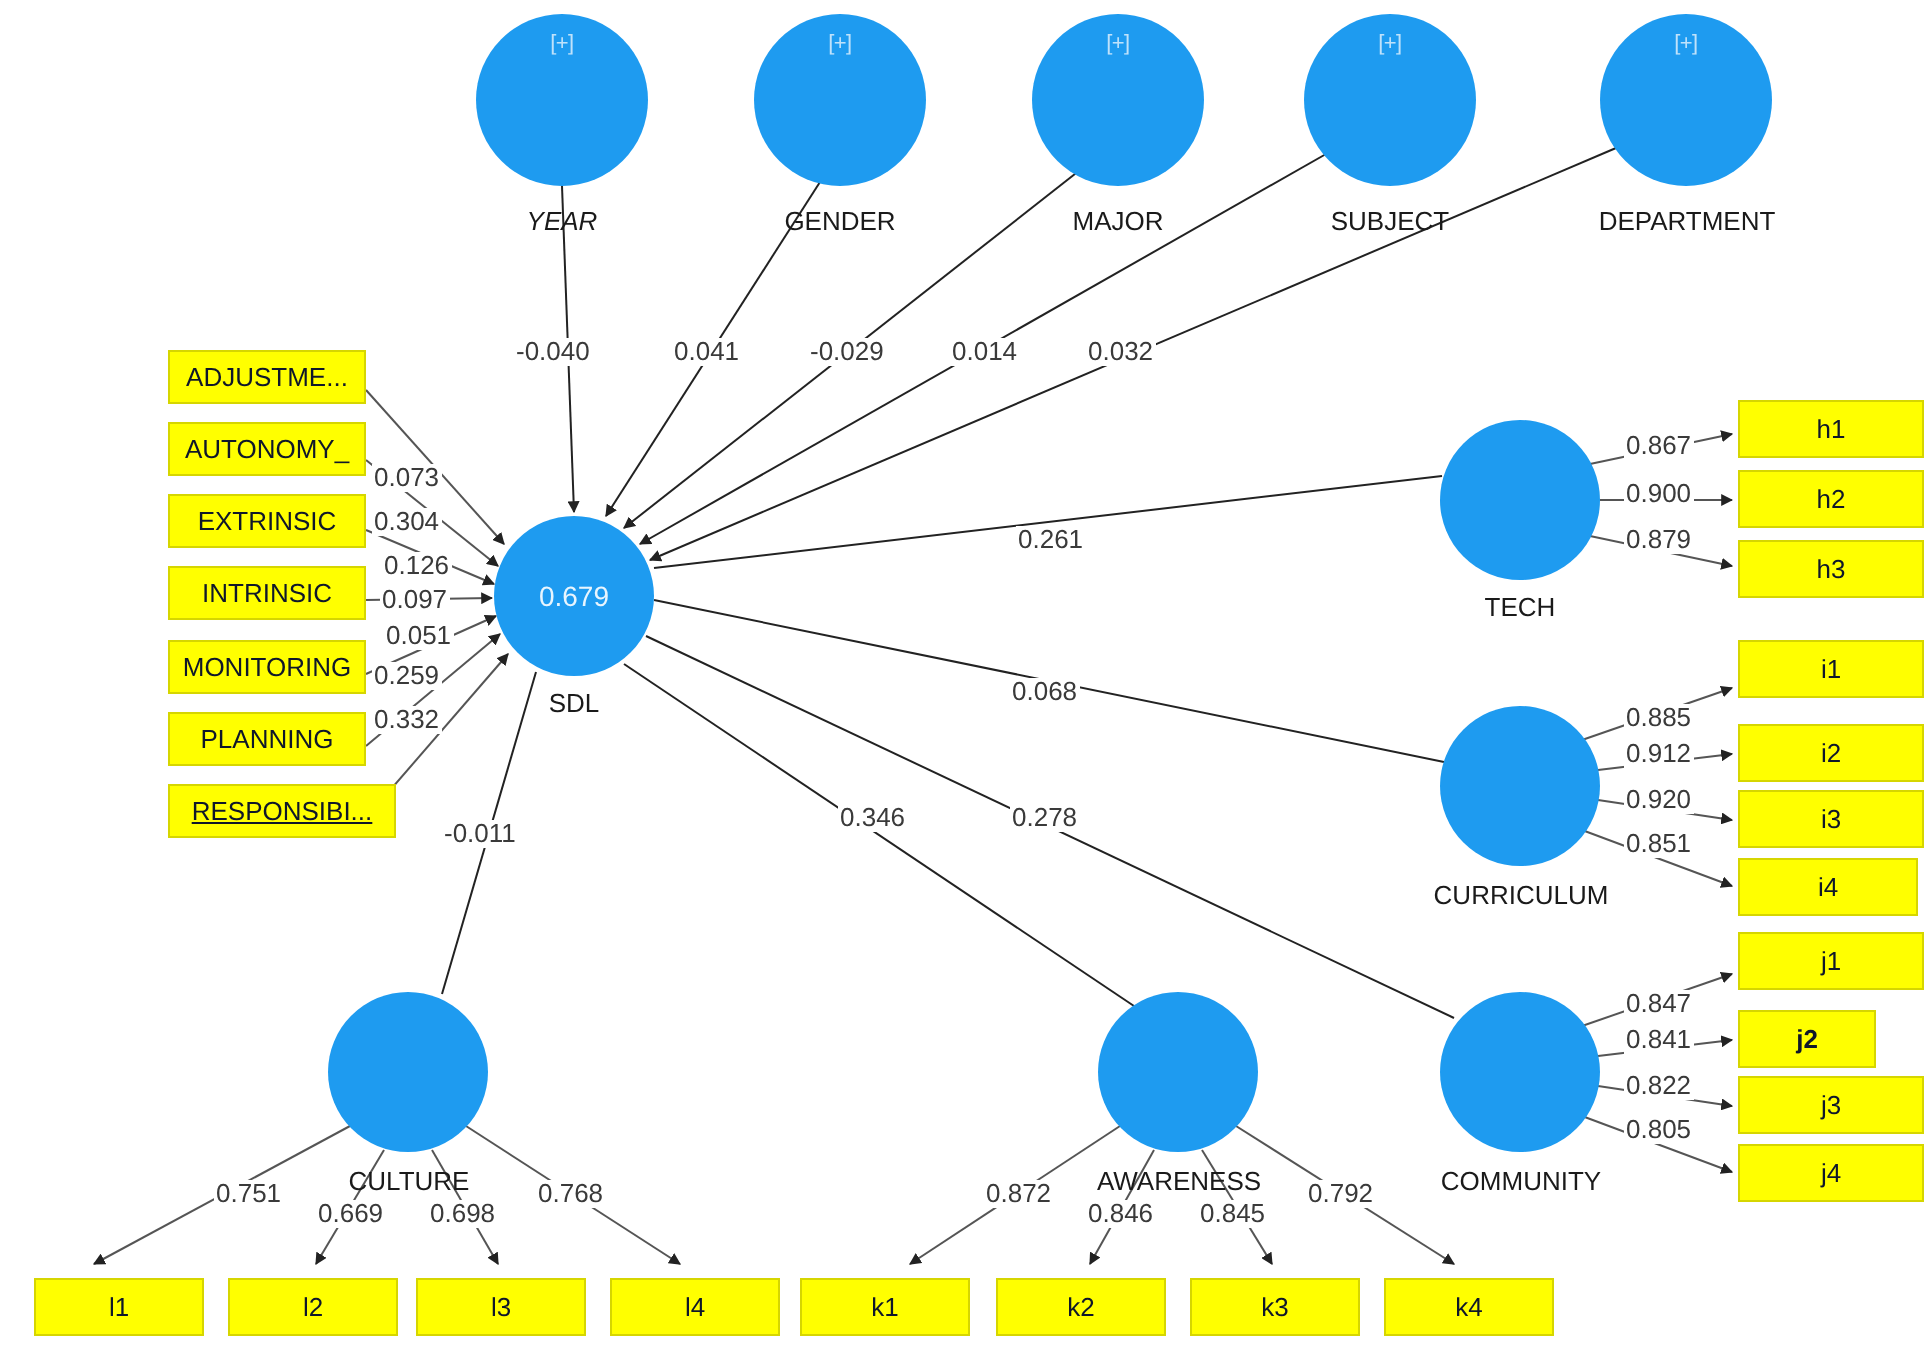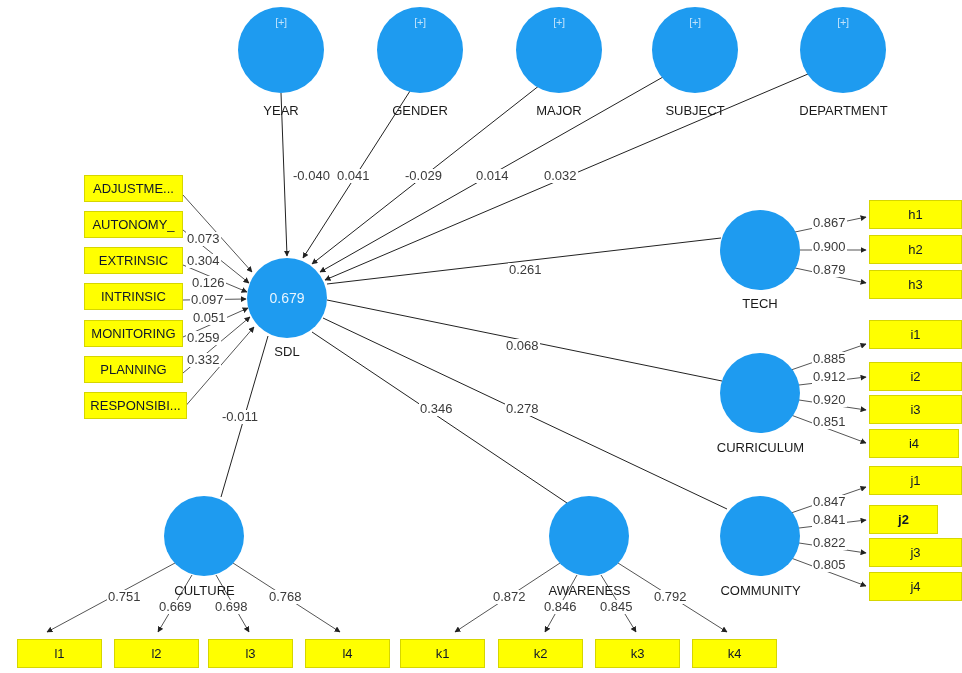--- a/index.html
+++ b/index.html
@@ -165,21 +165,21 @@
       <line class="edge-line" x1="560" y1="563" x2="455" y2="632" marker-end="url(#arrow)"></line>
       <line class="edge-line" x1="577" y1="575" x2="545" y2="632" marker-end="url(#arrow)"></line>
       <line class="edge-line" x1="601" y1="575" x2="636" y2="632" marker-end="url(#arrow)"></line>
       <line class="edge-line" x1="618" y1="563" x2="727" y2="632" marker-end="url(#arrow)"></line>
     </g>
   </svg>
 
   <div class="node-circle" style="left:238px; top:7px; width:86px; height:86px;">
     <span class="plus-tag">[+]</span>
   </div>
-  <div class="node-label" style="left:231px; top:103px; width:100px;">YEAR</div>
+  <div class="node-label" style="left:231px; top:103px; width:100px;font-style:italic;">YEAR</div>
 
   <div class="node-circle" style="left:377px; top:7px; width:86px; height:86px;">
     <span class="plus-tag">[+]</span>
   </div>
   <div class="node-label" style="left:370px; top:103px; width:100px;">GENDER</div>
 
   <div class="node-circle" style="left:516px; top:7px; width:86px; height:86px;">
     <span class="plus-tag">[+]</span>
   </div>
   <div class="node-label" style="left:509px; top:103px; width:100px;">MAJOR</div>
@@ -187,38 +187,38 @@
   <div class="node-circle" style="left:652px; top:7px; width:86px; height:86px;">
     <span class="plus-tag">[+]</span>
   </div>
   <div class="node-label" style="left:645px; top:103px; width:100px;">SUBJECT</div>
 
   <div class="node-circle" style="left:800px; top:7px; width:86px; height:86px;">
     <span class="plus-tag">[+]</span>
   </div>
   <div class="node-label" style="left:786px; top:103px; width:115px;">DEPARTMENT</div>
 
-  <div class="coef" style="left:257px; top:169px;margin-left:35px;">-0.040</div>
+  <div class="coef" style="left:257px; top:169px;">-0.040</div>
   <div class="coef" style="left:336px; top:169px;">0.041</div>
   <div class="coef" style="left:404px; top:169px;">-0.029</div>
   <div class="coef" style="left:475px; top:169px;">0.014</div>
   <div class="coef" style="left:543px; top:169px;">0.032</div>
 
   <div class="node-circle" style="left:247px; top:258px; width:80px; height:80px;">
     <span class="r2">0.679</span>
   </div>
   <div class="node-label" style="left:247px; top:344px; width:80px;">SDL</div>
 
   <div class="ind-box left-box" style="left:84px; top:175px; width:99px; height:27px;">ADJUSTME...</div>
   <div class="ind-box left-box" style="left:84px; top:247px; width:99px; height:27px;">EXTRINSIC</div>
   <div class="ind-box left-box" style="left:84px; top:211px; width:99px; height:27px;">AUTONOMY_</div>
   <div class="ind-box left-box" style="left:84px; top:283px; width:99px; height:27px;">INTRINSIC</div>
   <div class="ind-box left-box" style="left:84px; top:320px; width:99px; height:27px;">MONITORING</div>
   <div class="ind-box left-box" style="left:84px; top:356px; width:99px; height:27px;">PLANNING</div>
-  <div class="ind-box left-box" style="left:84px; top:392px; width:103px; height:27px;">RESPONSIBI...</div>
+  <div class="ind-box left-box" style="left:84px; top:392px; width:114px; height:27px;text-decoration:underline;">RESPONSIBI...</div>
 
   <div class="coef" style="left:186px; top:232px;">0.073</div>
   <div class="coef" style="left:186px; top:254px;">0.304</div>
   <div class="coef" style="left:191px; top:276px;">0.126</div>
   <div class="coef" style="left:190px; top:293px;">0.097</div>
   <div class="coef" style="left:192px; top:311px;">0.051</div>
   <div class="coef" style="left:186px; top:331px;">0.259</div>
   <div class="coef" style="left:186px; top:353px;">0.332</div>
 
   <div class="node-circle" style="left:720px; top:210px; width:80px; height:80px;"></div>

